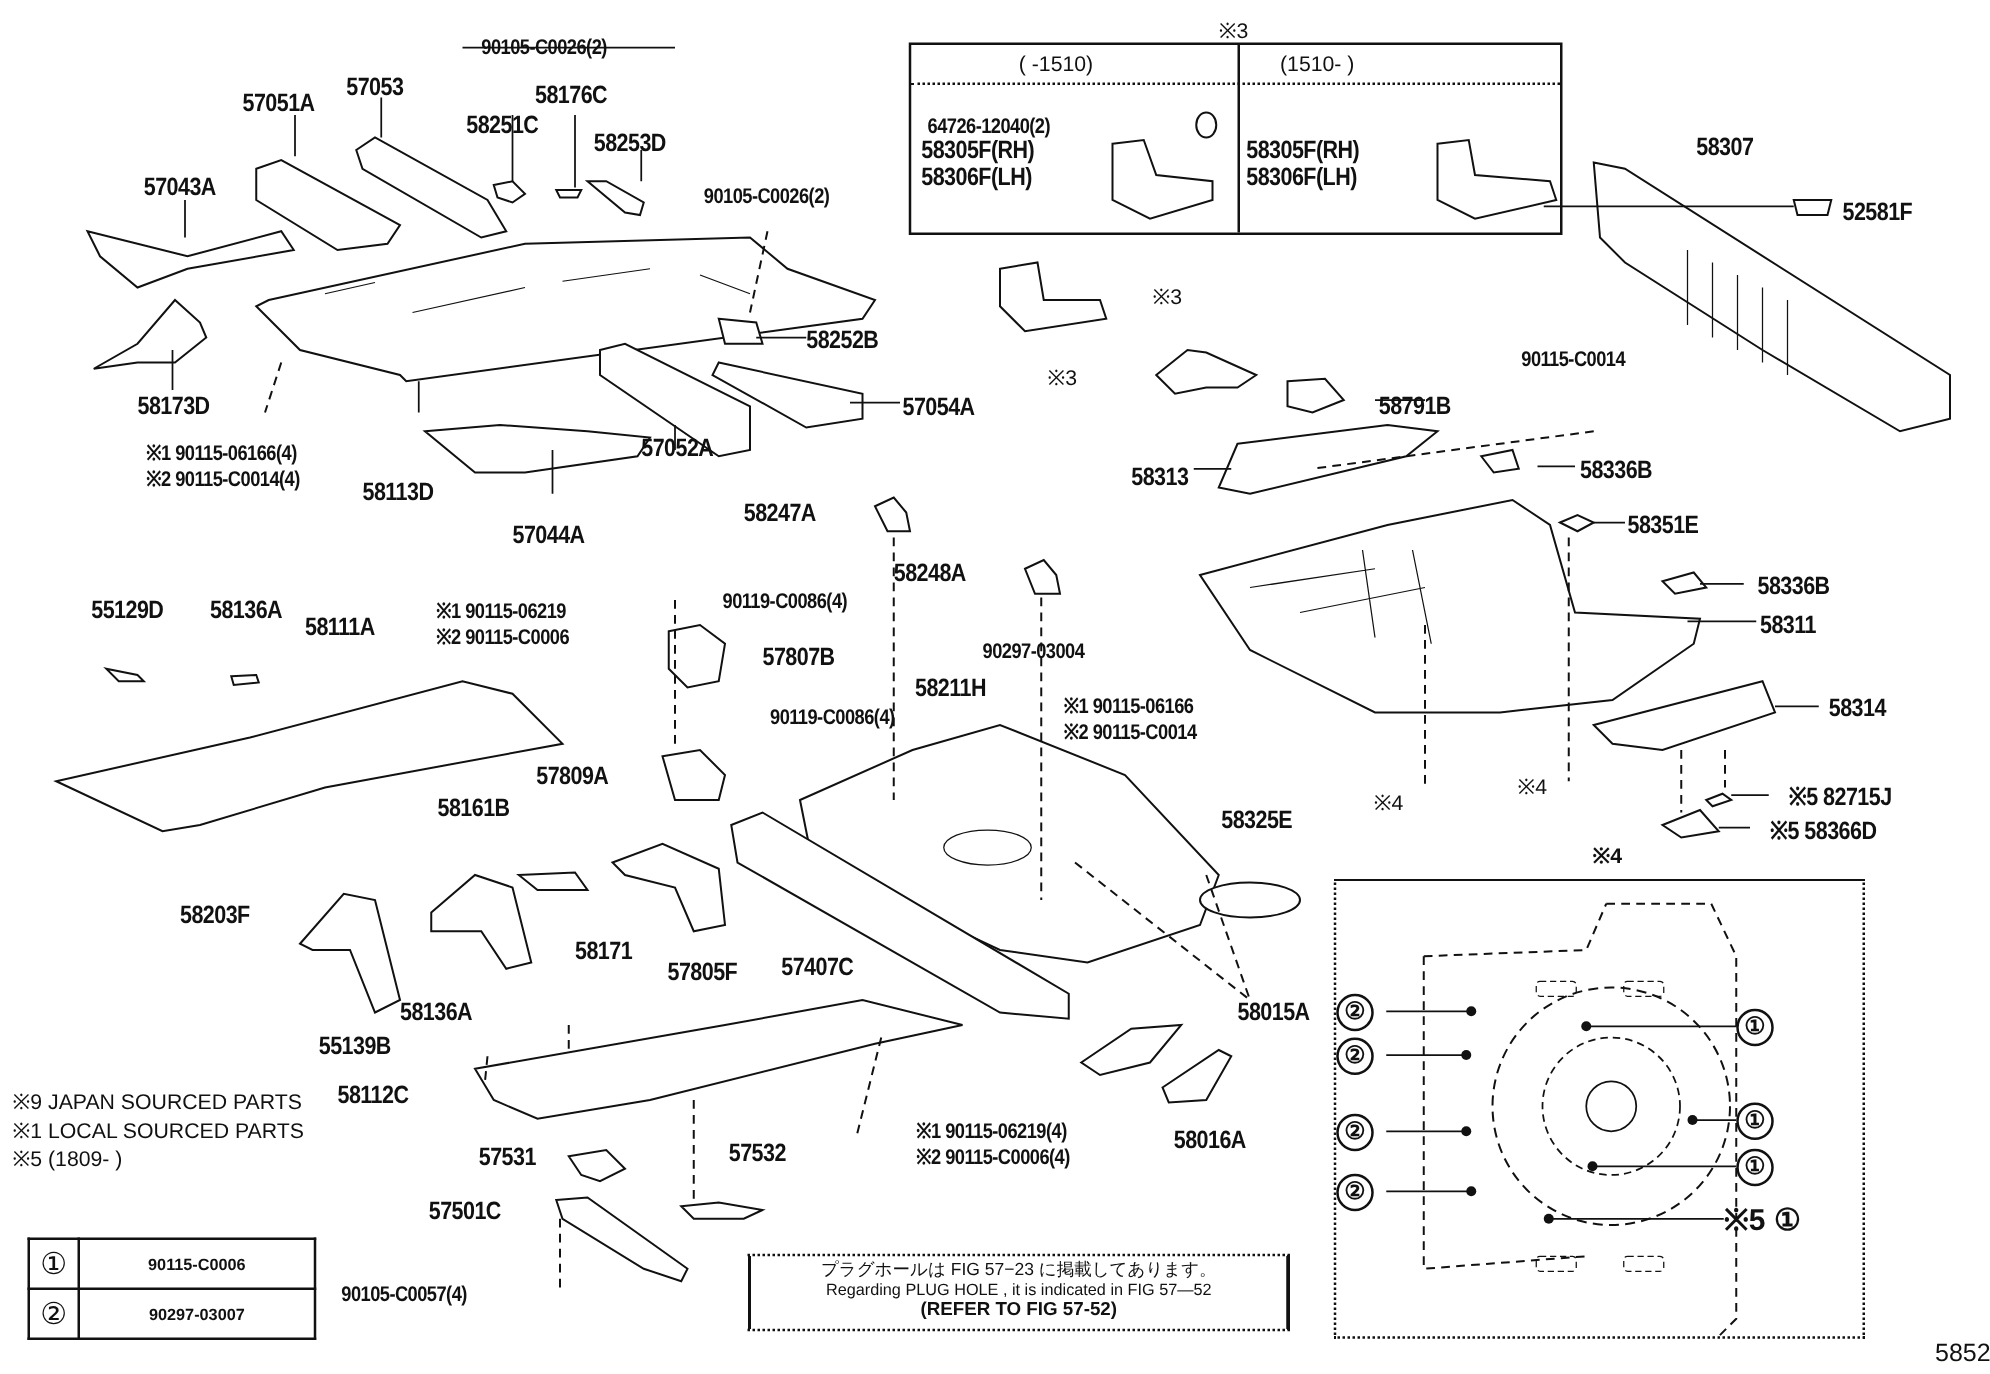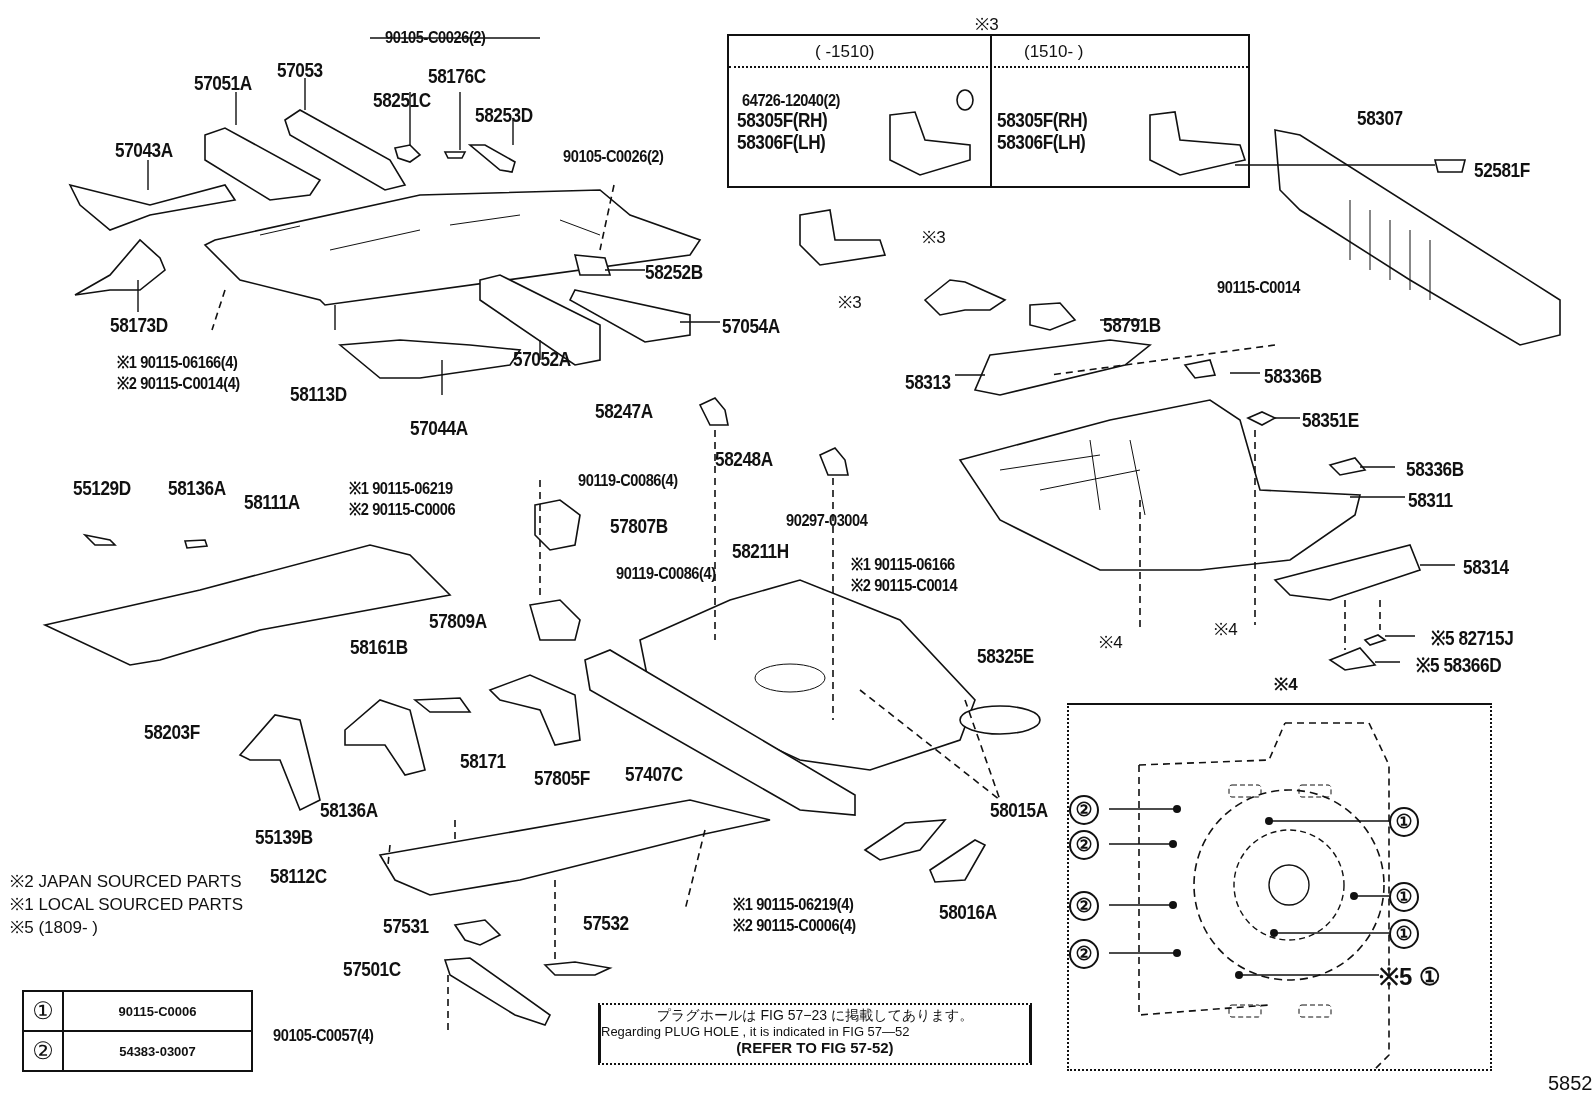--- a/index.html
+++ b/index.html
@@ -188,41 +188,41 @@
   <span class="lbl" style="left:255px;top:827px;">55139B</span>
   <span class="lbl" style="left:270px;top:866px;">58112C</span>
   <span class="lbl" style="left:383px;top:916px;">57531</span>
   <span class="lbl" style="left:583px;top:913px;">57532</span>
   <span class="lbl" style="left:343px;top:959px;">57501C</span>
   <span class="lbl sm" style="left:273px;top:1027px;">90105-C0057(4)</span>
   <span class="lbl sm" style="left:733px;top:896px;">※1 90115-06219(4)</span>
   <span class="lbl sm" style="left:733px;top:917px;">※2 90115-C0006(4)</span>
 
   <div>
-    <span class="note" style="left:10px;top:873px;">※2 JAPAN SOURCED PARTS</span>
+    <span class="note" style="left:10px;top:873px;">※9 JAPAN SOURCED PARTS</span>
     <span class="note" style="left:10px;top:896px;">※1 LOCAL SOURCED PARTS</span>
     <span class="note" style="left:10px;top:919px;">※5 (1809-     )</span>
   </div>
 
   <table class="legend-table">
     <tbody>
         <tr>
       <td class="sym">①</td>
       <td class="num">90115-C0006</td>
     </tr>
     <tr>
       <td class="sym">②</td>
-      <td class="num">54383-03007</td>
+      <td class="num">90297-03007</td>
     </tr>
   </tbody>
     </table>
 
   <div class="dotbox" style="left:598px;top:1003px;width:434px;height:62px;border-left:3px solid #111;border-right:3px solid #111;">
     <div class="note" style="position:static;text-align:center;font-size:14px;margin-top:3px;">プラグホールは FIG 57−23 に掲載してあります。</div>
-    <div class="note" style="position:static;text-align:left;font-size:13px;margin-top:3px;">Regarding  PLUG  HOLE , it is indicated in FIG 57—52</div>
+    <div class="note" style="position:static;text-align:center;font-size:13px;margin-top:3px;">Regarding  PLUG  HOLE , it is indicated in FIG 57—52</div>
     <div class="note" style="position:static;text-align:center;font-size:15px;font-weight:bold;margin-top:2px;">(REFER  TO  FIG  57-52)</div>
   </div>
 
   <span class="note" style="left:1274px;top:676px;font-weight:bold;">※4</span>
   <div class="dotbox" style="left:1067px;top:703px;width:425px;height:368px;border-top:2px solid #111;">
     <svg width="421" height="364" style="position:absolute;left:0;top:0;">
       <path class="dash" d="M216 18 L300 18 L320 60 L320 350 L300 370" style="stroke:#111;fill:none;stroke-width:1.6;stroke-dasharray:7 5"></path>
       <path d="M70 60 L200 55 L216 18" style="stroke:#111;fill:none;stroke-width:1.6;stroke-dasharray:7 5"></path>
       <path d="M70 60 L70 310 L200 300" style="stroke:#111;fill:none;stroke-width:1.6;stroke-dasharray:7 5"></path>
       <circle cx="220" cy="180" r="95" style="stroke:#111;fill:none;stroke-width:1.6;stroke-dasharray:8 5"></circle>

